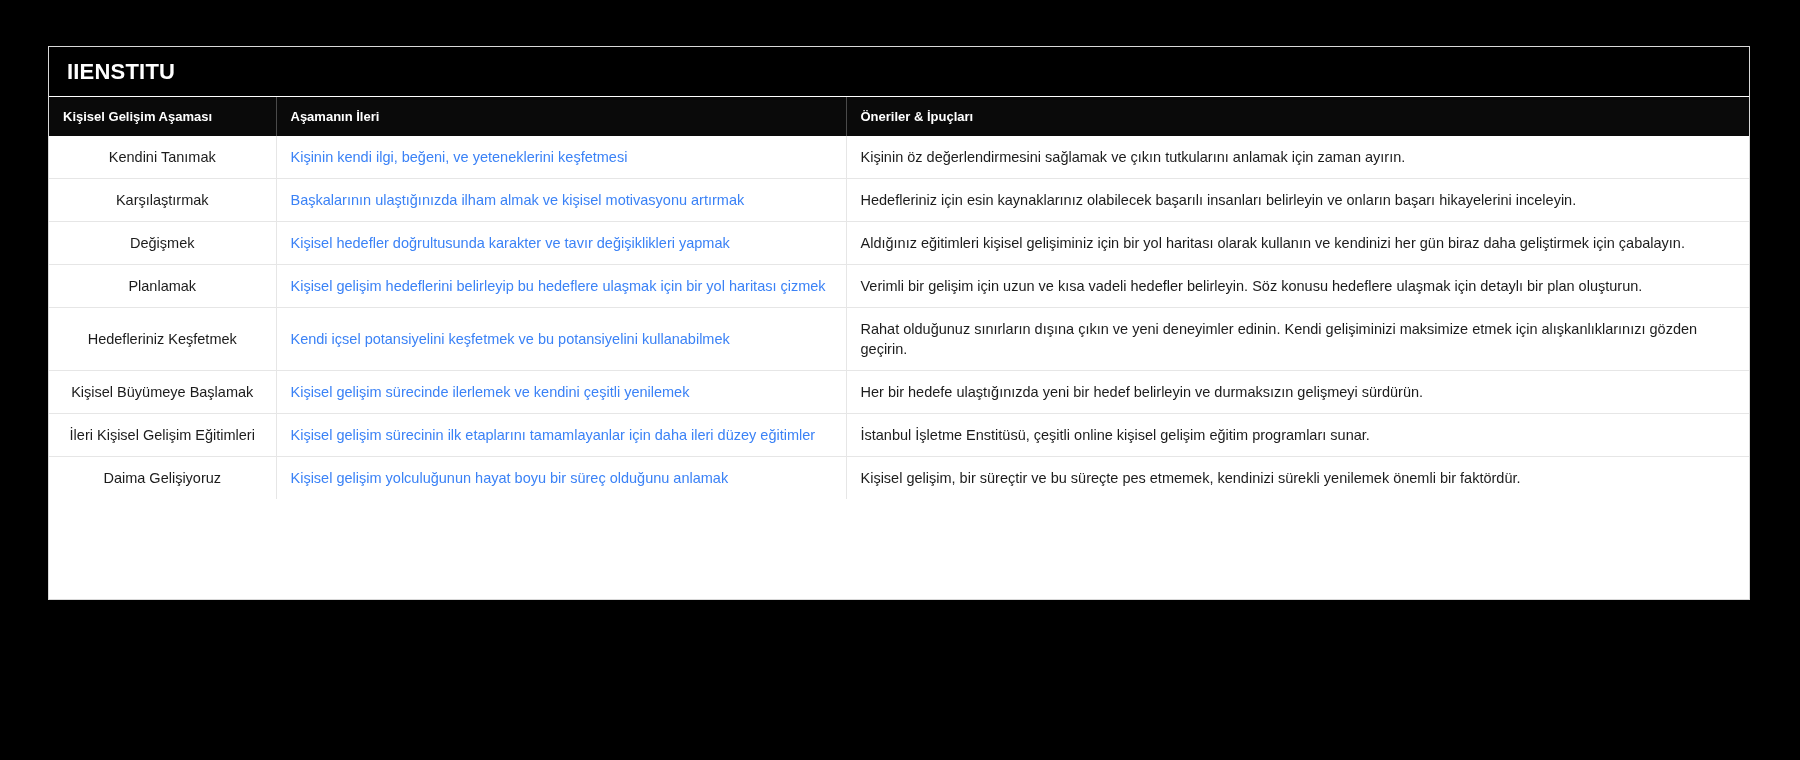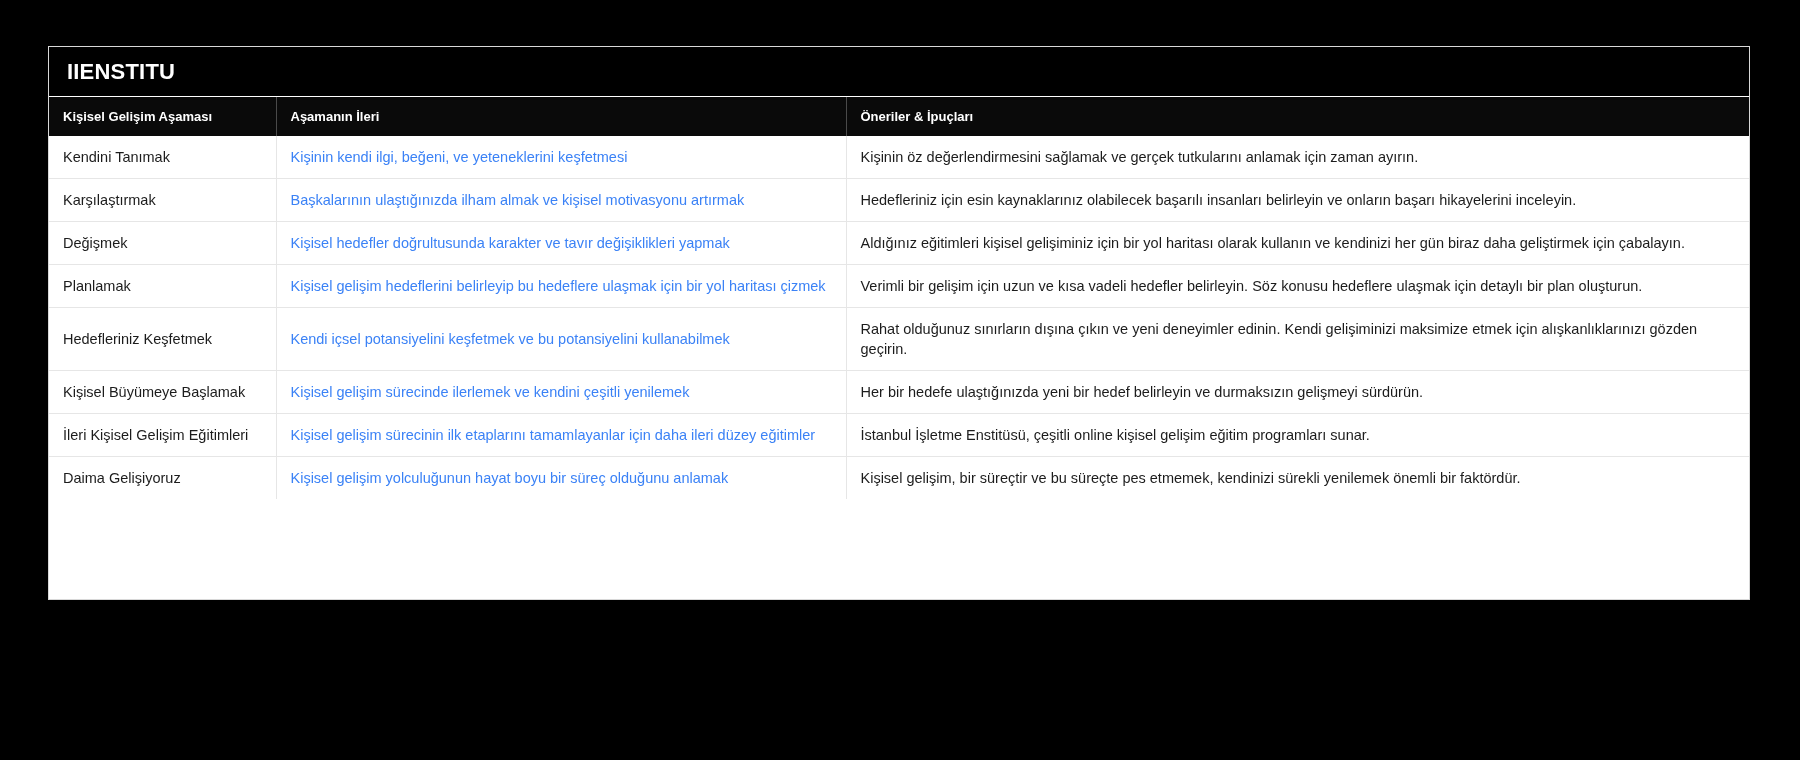--- a/index.html
+++ b/index.html
@@ -79,21 +79,21 @@
     color: #1c1c1c;
     padding: 11px 14px;
     border-top: 1px solid #e6e6e6;
     border-right: 1px solid #e6e6e6;
     vertical-align: middle;
     line-height: 1.38;
   }
   tbody td:last-child { border-right: none; }
   tbody tr:first-child td { border-top: none; }
 
-  td.col-stage { color: #1c1c1c; }
+  td.col-stage { color: #1c1c1c; text-align: center; }
   td.col-goal { color: #3b82f6; }
   td.col-tips { color: #1c1c1c; }
 </style>
 </head>
 <body>
 
 <div class="canvas">
 
   <div class="table-card">
 
@@ -111,21 +111,21 @@
         <tr>
           <th>Kişisel Gelişim Aşaması</th>
           <th>Aşamanın İleri</th>
           <th>Öneriler &amp; İpuçları</th>
         </tr>
       </thead>
       <tbody>
         <tr>
           <td class="col-stage">Kendini Tanımak</td>
           <td class="col-goal">Kişinin kendi ilgi, beğeni, ve yeteneklerini keşfetmesi</td>
-          <td class="col-tips">Kişinin öz değerlendirmesini sağlamak ve gerçek tutkularını anlamak için zaman ayırın.</td>
+          <td class="col-tips">Kişinin öz değerlendirmesini sağlamak ve çıkın tutkularını anlamak için zaman ayırın.</td>
         </tr>
         <tr>
           <td class="col-stage">Karşılaştırmak</td>
           <td class="col-goal">Başkalarının ulaştığınızda ilham almak ve kişisel motivasyonu artırmak</td>
           <td class="col-tips">Hedefleriniz için esin kaynaklarınız olabilecek başarılı insanları belirleyin ve onların başarı hikayelerini inceleyin.</td>
         </tr>
         <tr>
           <td class="col-stage">Değişmek</td>
           <td class="col-goal">Kişisel hedefler doğrultusunda karakter ve tavır değişiklikleri yapmak</td>
           <td class="col-tips">Aldığınız eğitimleri kişisel gelişiminiz için bir yol haritası olarak kullanın ve kendinizi her gün biraz daha geliştirmek için çabalayın.</td>

